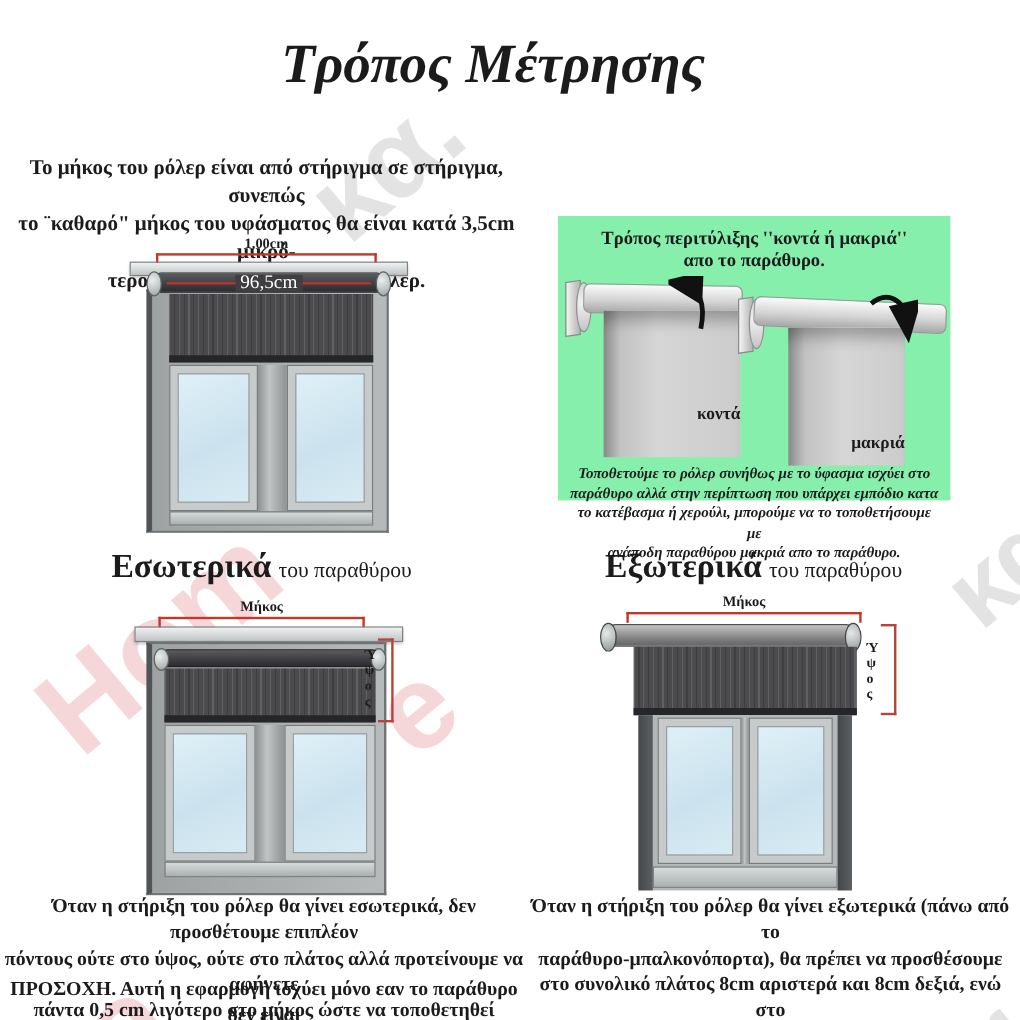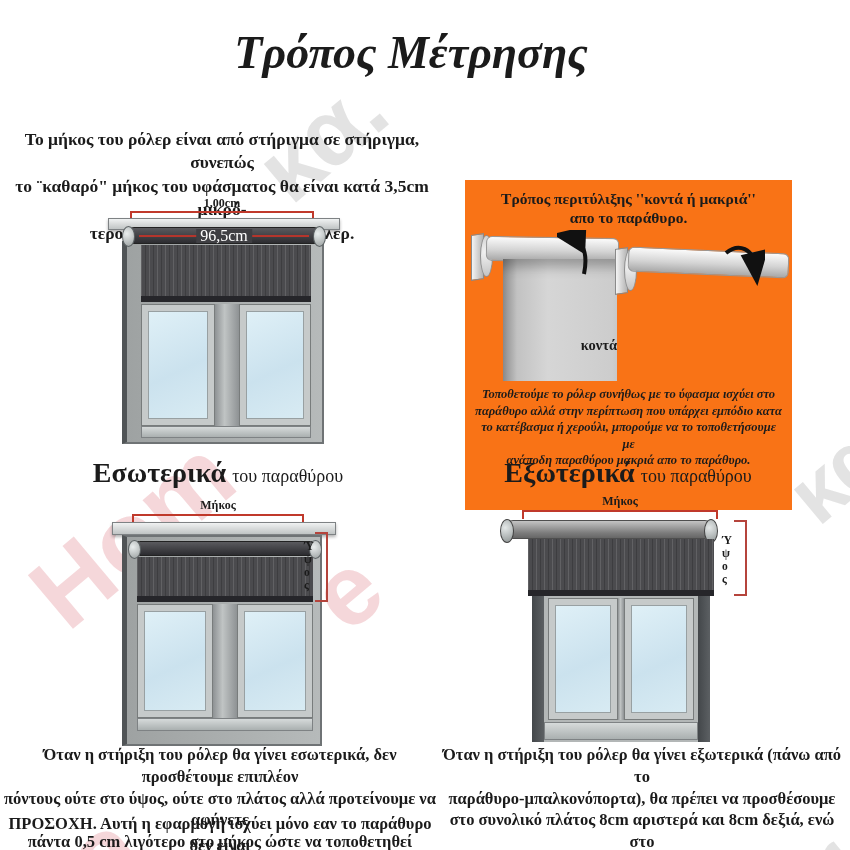--- a/index.html
+++ b/index.html
@@ -78,21 +78,21 @@
   .w1-pane1   { left:14px; top:61px; width:74px; height:122px; }
   .w1-pane2   { left:112px; top:61px; width:72px; height:122px; }
   .w1-mullion { left:88px; top:61px; width:24px; height:122px; }
   .w1-sill    { left:14px; top:183px; width:170px; height:12px; }
   .w1-tube    { left:20px; top:31px; width:196px; height:17px; z-index:2; }
   .w1-mline   { position:absolute; left:12px; right:12px; top:7px; height:2px; background:#b5352c; }
   .w1-mlabel  { position:absolute; left:50%; transform:translateX(-50%); top:1px;
                 font-size:16px; color:#fff; background:#3f3f43; padding:0 4px; line-height:14px; }
 
   
-  .panel { left:465px; top:180px; width:327px; height:330px; background:#f97316; }
+  .panel { left:465px; top:180px; width:327px; height:237px; background:#86efac; }
   .panel-head { position:absolute; top:9px; left:0; width:100%; text-align:center;
                 font-size:15.5px; font-weight:bold; line-height:1.25; }
   .roller { position:absolute; }
   .roller-a { left:6px;  top:46px; width:152px; height:160px; }
   .roller-b { left:150px; top:60px; width:176px; height:168px; }
   .r-bracket { position:absolute; left:0; top:8px; width:13px; height:46px;
                background:linear-gradient(90deg,#f4f4f4,#b4b4b4); border:1px solid #8a8a8a;
                transform:skewY(-8deg); }
   .r-disc { position:absolute; left:9px; top:9px; width:13px; height:42px; border-radius:50%;
             background:radial-gradient(circle at 40% 40%, #f2f2f2, #c2c2c2); border:1px solid #8e8e8e; }
@@ -213,20 +213,23 @@
           </marker>
         </defs>
         <path d="M27,44 C31,24 27,10 11,7" fill="none" stroke="#111" stroke-width="4" marker-end="url(#ah1)"></path>
       </svg>
     </div>
 
     <div class="roller roller-b">
       <div class="r-bracket"></div>
       <div class="r-disc"></div>
       <div class="r-tube rb-tube"></div>
+      <div class="r-fabric rb-fabric">
+        <div class="r-label rb-label">μακριά</div>
+      </div>
       <svg class="r-arrow rb-arrow" width="44" height="46" viewBox="0 0 44 46">
         <defs>
           <marker id="ah2" markerWidth="9" markerHeight="9" refX="5" refY="4.5" orient="auto">
             <path d="M0,1 L9,4.5 L1,8 z" fill="#111"></path>
           </marker>
         </defs>
         <path d="M5,13 C17,3 33,7 35,30" fill="none" stroke="#111" stroke-width="4" marker-end="url(#ah2)"></path>
       </svg>
     </div>
 

